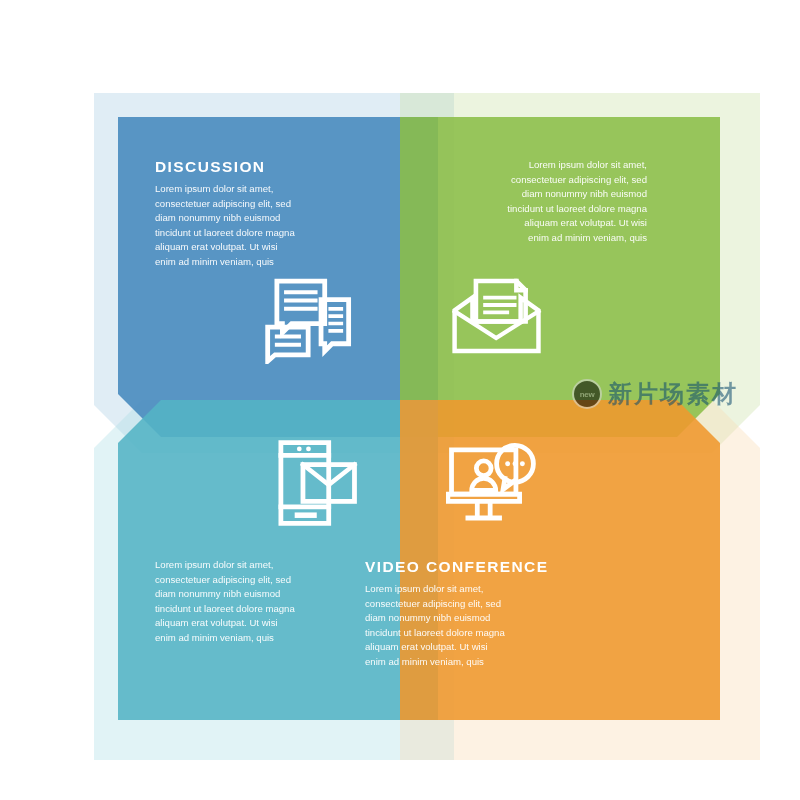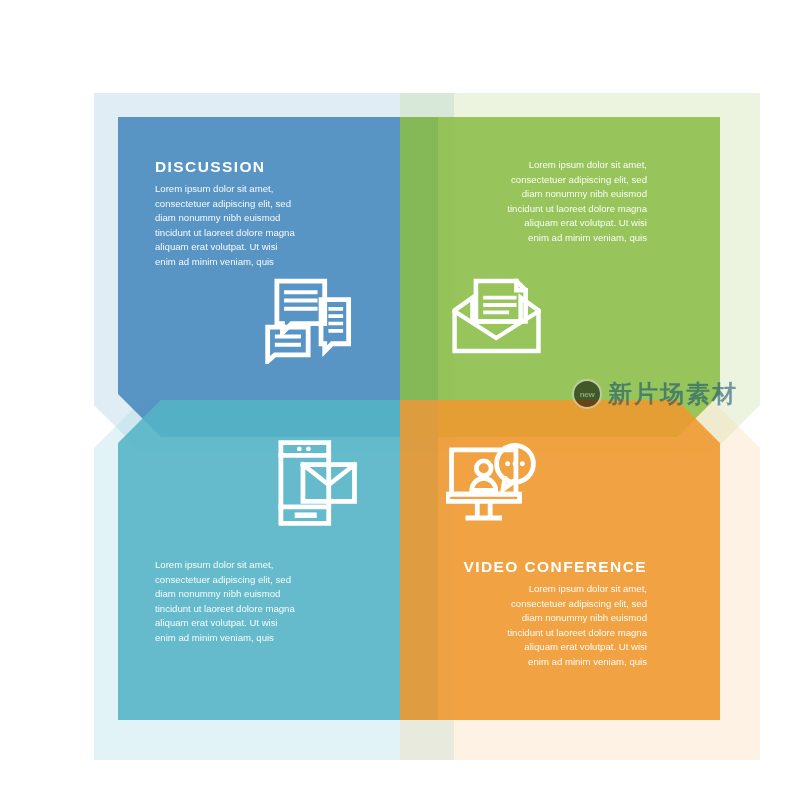--- a/index.html
+++ b/index.html
@@ -86,21 +86,21 @@
     line-height: 1.52;
     margin: 0;
     color: #ffffff;
     opacity: 0.95;
     white-space: pre-line;
   }
 
   .panel-tl { left: 155px; top: 158px; text-align: left; }
   .panel-tr { left: 365px; top: 158px; text-align: right; width: 282px; }
   .panel-bl { left: 155px; top: 558px; text-align: left; }
-  .panel-br { left: 365px; top: 558px; text-align: right; width: 282px; }
+  .panel-br { left: 365px; top: 558px; text-align: left; width: 282px; }
 
   
   .icon-box {
     position: absolute;
     width: 92px;
     height: 92px;
   }
   .icon-tl { left: 264px; top: 272px; }
   .icon-tr { left: 452px; top: 270px; }
   .icon-bl { left: 268px; top: 437px; }

